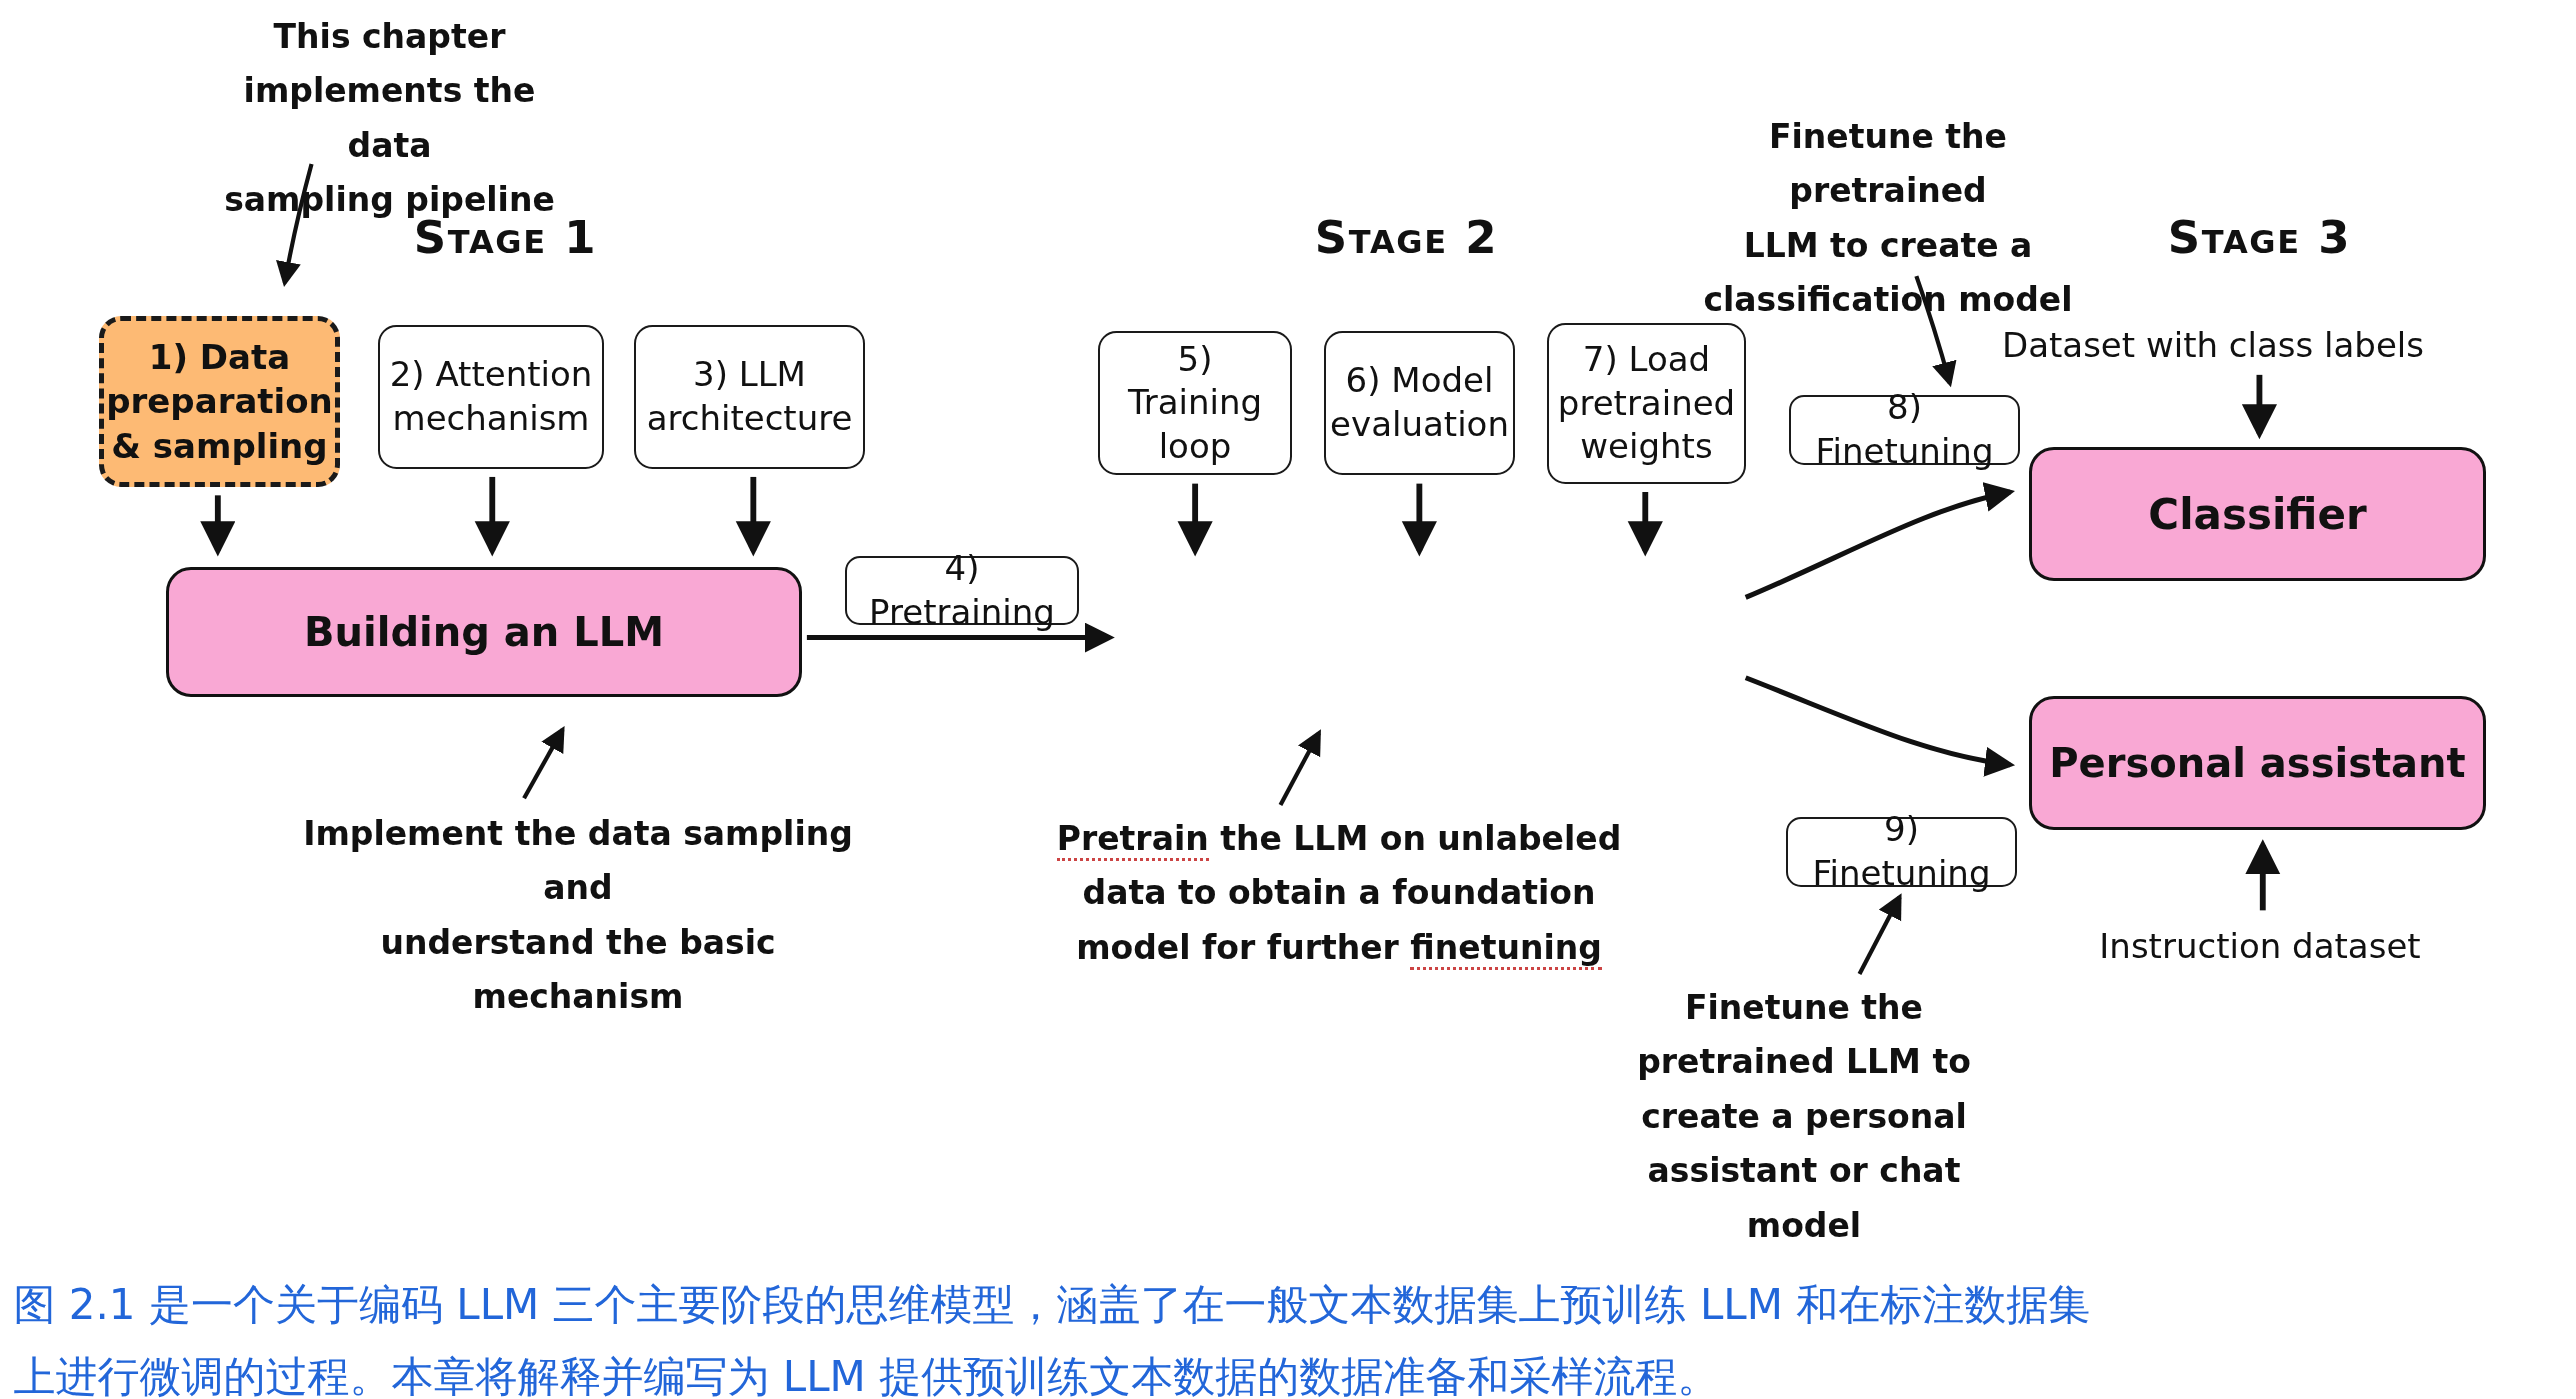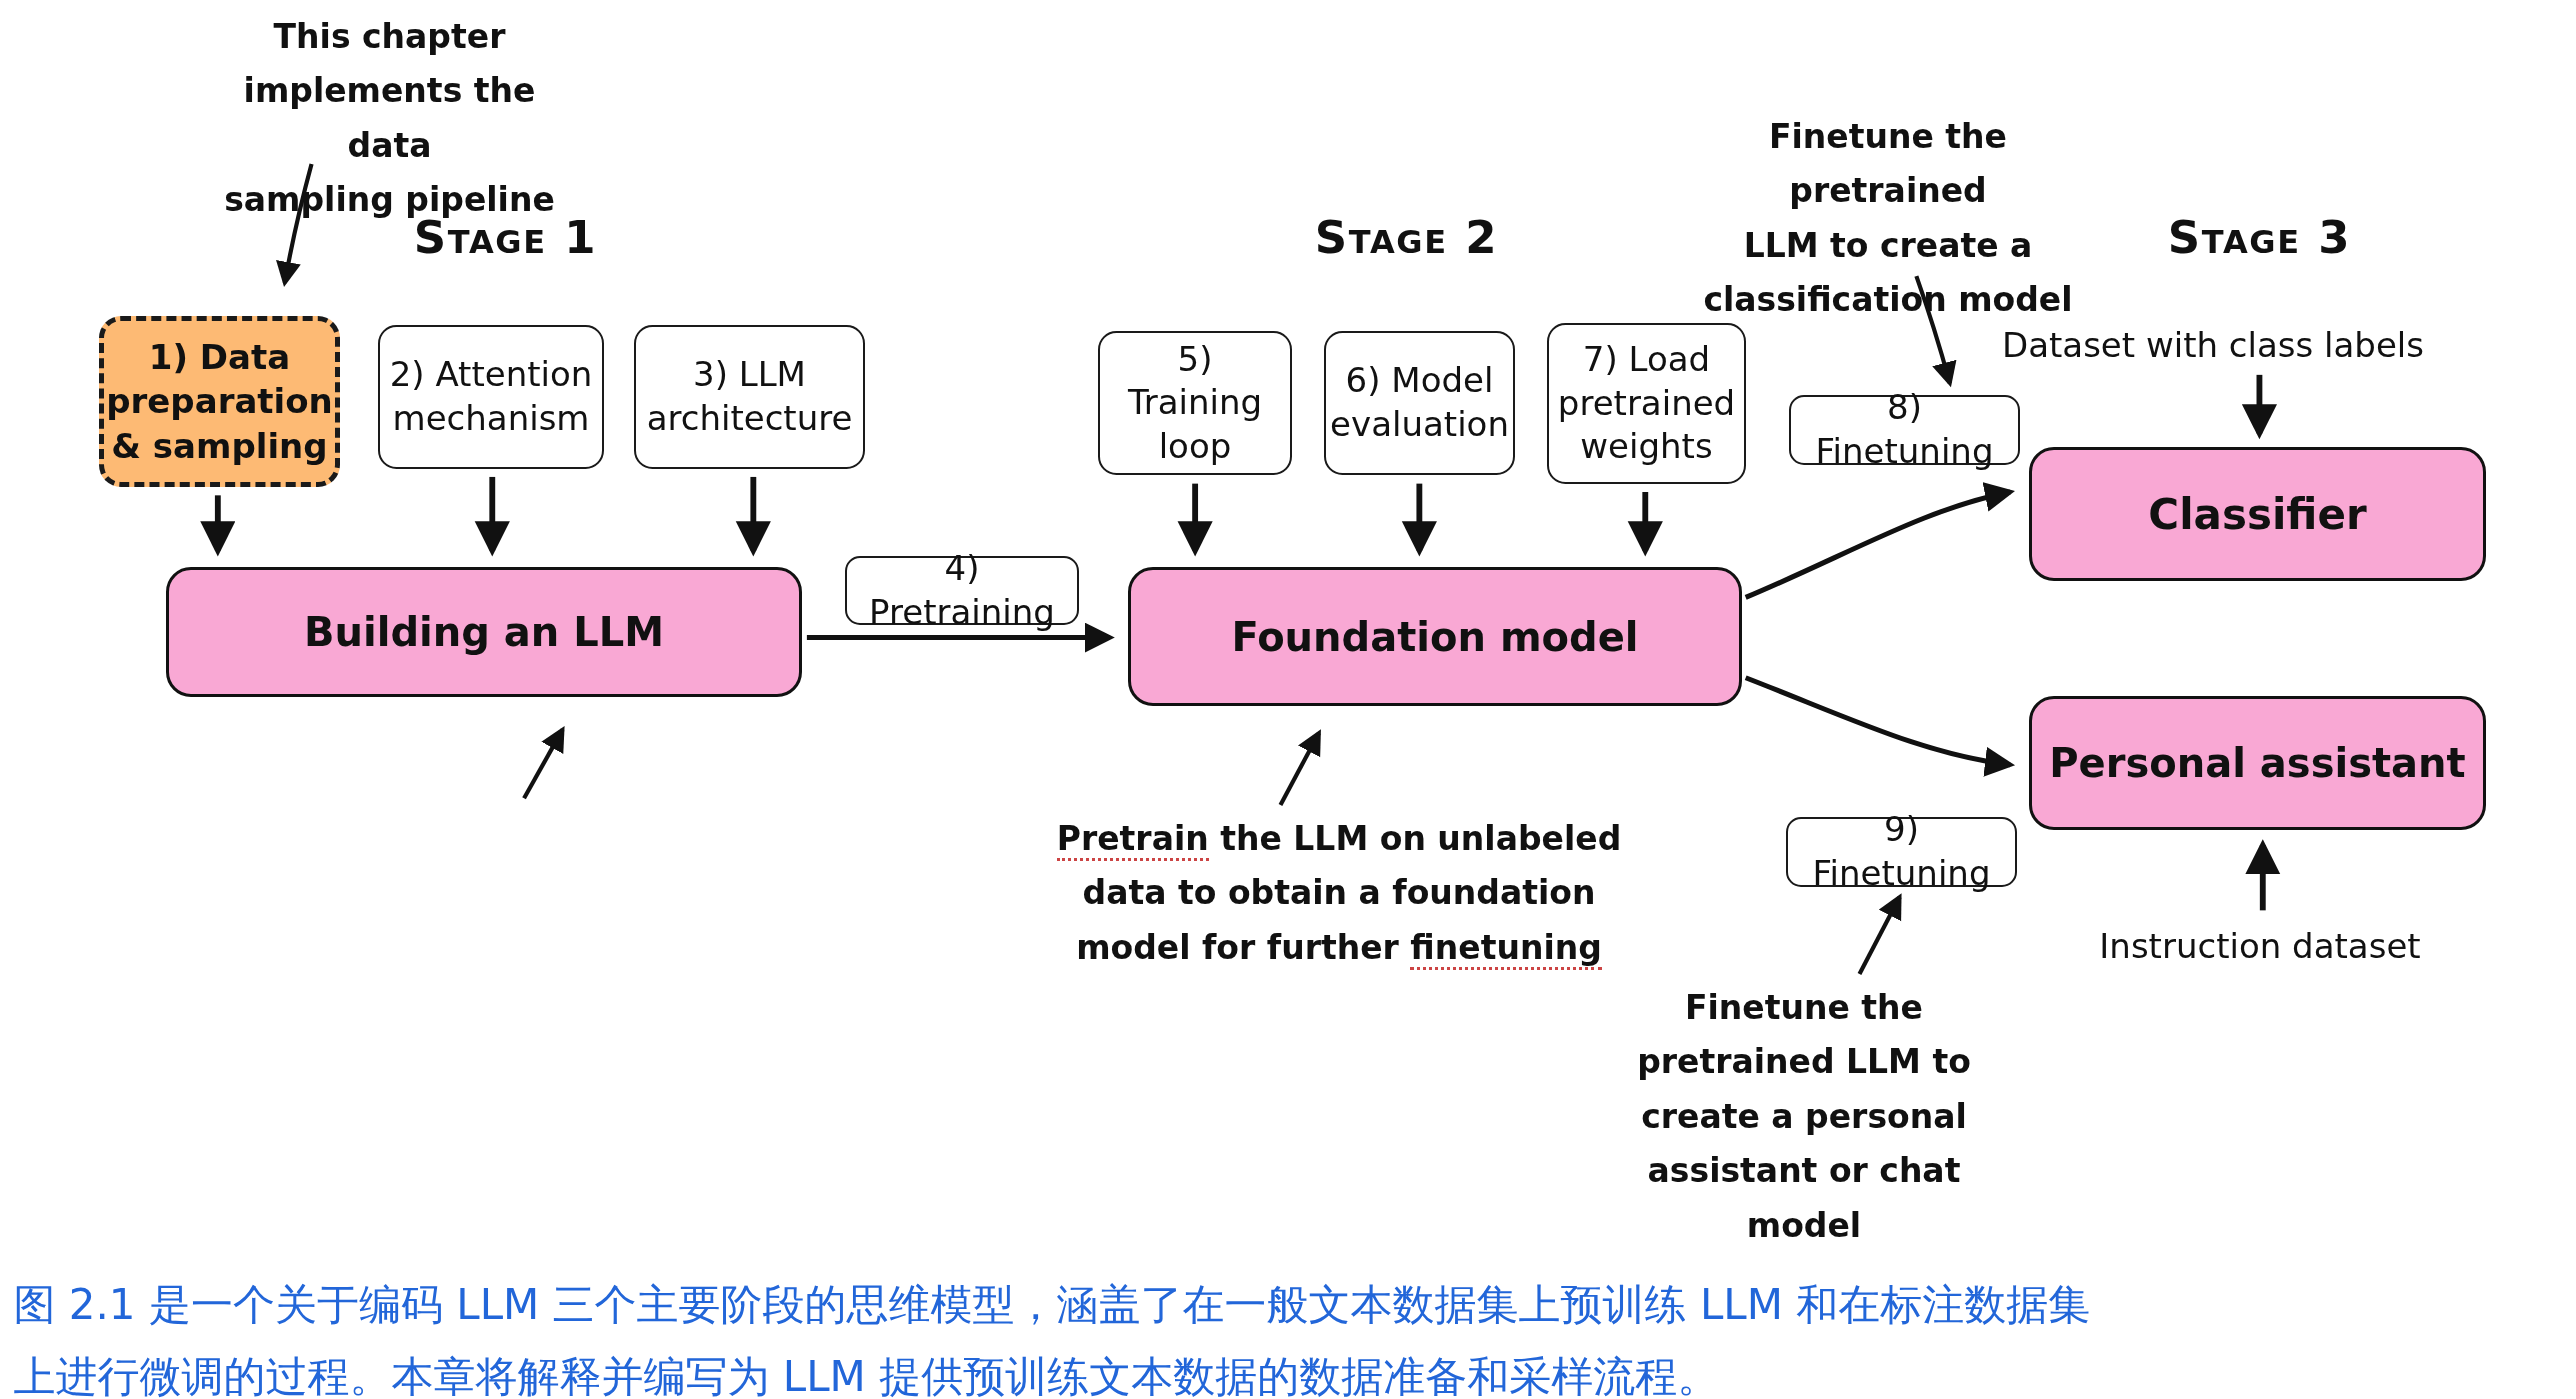--- a/index.html
+++ b/index.html
@@ -116,31 +116,34 @@
   <div class="box" style="left:634px;top:325px;width:231px;height:144px;">3) LLM architecture</div>
 
   <div class="bigbox" style="left:166px;top:567px;width:636px;height:130px;">Building an LLM</div>
 
   <div class="box small-pill" style="left:845px;top:556px;width:234px;height:69px;">4) Pretraining</div>
 
   <div class="box" style="left:1098px;top:331px;width:194px;height:144px;">5) Training loop</div>
   <div class="box" style="left:1324px;top:331px;width:191px;height:144px;">6) Model evaluation</div>
   <div class="box" style="left:1547px;top:323px;width:199px;height:161px;">7) Load pretrained weights</div>
 
-  <div class="bigbox" style="left:1128px;top:567px;width:614px;height:139px;">Foundation model</div>
 
   <div class="box small-pill" style="left:1789px;top:395px;width:231px;height:70px;">8) Finetuning</div>
   <div class="box small-pill" style="left:1786px;top:817px;width:231px;height:70px;">9) Finetuning</div>
 
   <div class="bigbox" style="left:2029px;top:447px;width:457px;height:134px;font-size:42px;">Classifier</div>
   <div class="bigbox" style="left:2029px;top:696px;width:457px;height:134px;">Personal assistant</div>
 
   <div class="plain-label" style="left:1989px;top:325px;width:435px;text-align:right;">Dataset with class labels</div>
   <div class="plain-label" style="left:2059px;top:926px;width:402px;">Instruction dataset</div>
 
+  <div class="note" style="left:285px;top:807px;width:586px;">
+    <div>Implement the data sampling and</div>
+    <div>understand the basic mechanism</div>
+  </div>
 
   <div class="note" style="left:1046px;top:812px;width:586px;">
     <div><span class="spellcheck">Pretrain</span><span> the LLM on unlabeled</span></div>
     <div>data to obtain a foundation</div>
     <div><span>model for further </span><span class="spellcheck">finetuning</span></div>
   </div>
 
   <div class="note" style="left:1679px;top:110px;width:418px;">
     <div>Finetune the pretrained</div>
     <div>LLM to create a</div>

